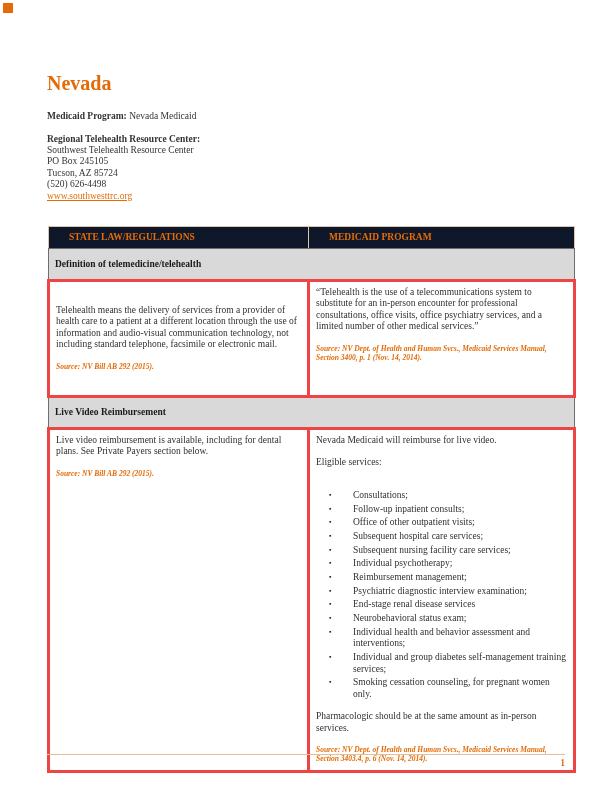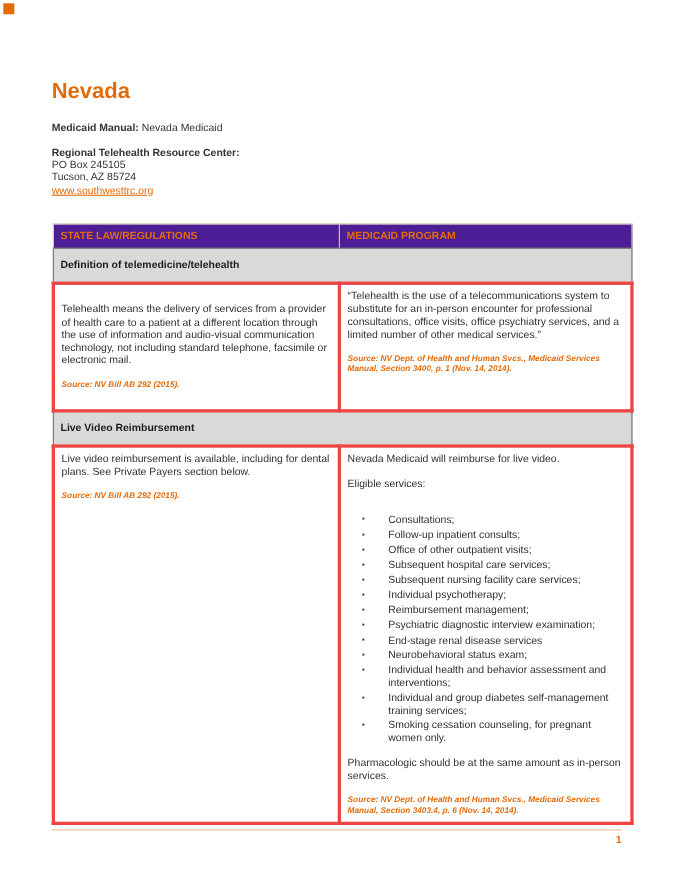--- a/index.html
+++ b/index.html
@@ -2,21 +2,21 @@
 <html><head>
 <meta charset="utf-8">
 <style>
   * { margin:0; padding:0; box-sizing:border-box; }
   html,body { background:#ffffff; }
   .page {
     position:relative;
     width:612px; height:792px;
     margin:0 auto;
     background:#ffffff;
-    font-family:Liberation Sans, sans-serif;
+    font-family:Liberation Serif, serif;
     color:#333333;
     overflow:hidden;
   }
   .corner-square {
     position:absolute; left:3px; top:3px;
     width:10px; height:10px;
     background:#E36C09;
   }
   .content { position:absolute; left:47px; top:0; width:526px; }
   .doc-title {
@@ -38,27 +38,27 @@
   table.policy {
     margin-top:24px;
     width:526px;
     border-collapse:collapse;
     table-layout:fixed;
     font-size:9.5px;
   }
   table.policy col.c1 { width:260px; }
   table.policy col.c2 { width:266px; }
   th.col-head {
-    background:#4c1d95;
+    background:#0f172a;
     color:#E36C09;
     font-weight:bold;
     text-align:left;
     font-size:9.5px;
     height:22px;
-    padding:4px 6px;
+    padding:4px 20px;
     border:1px solid #DEC6AC;
     border-bottom:1px solid #6e6e6e;
   }
   td.section-head {
     background:#D9D9D9;
     color:#1a1a1a;
     font-weight:bold;
     height:32px;
     padding:4px 6px;
     border:1px solid #6e6e6e;
@@ -108,29 +108,31 @@
 
 <div class="page">
 
   <div class="corner-square"></div>
 
   <div class="content">
 
     <h1 class="doc-title">Nevada</h1>
 
     <p class="meta-line line-medicaid">
-      <span class="meta-label">Medicaid Manual:</span>
+      <span class="meta-label">Medicaid Program:</span>
       <span class="meta-value">Nevada Medicaid</span>
     </p>
 
 
     <div class="rtrc">
       <span class="meta-label">Regional Telehealth Resource Center:</span>
+      <span class="rtrc-line">Southwest Telehealth Resource Center</span>
       <span class="rtrc-line">PO Box 245105</span>
       <span class="rtrc-line">Tucson, AZ 85724</span>
+      <span class="rtrc-line">(520) 626-4498</span>
       <a class="rtrc-link">www.southwesttrc.org</a>
     </div>
 
     <table class="policy">
       <colgroup>
           <col class="c1">
           <col class="c2">
         </colgroup>
       <tbody>
         <tr>

